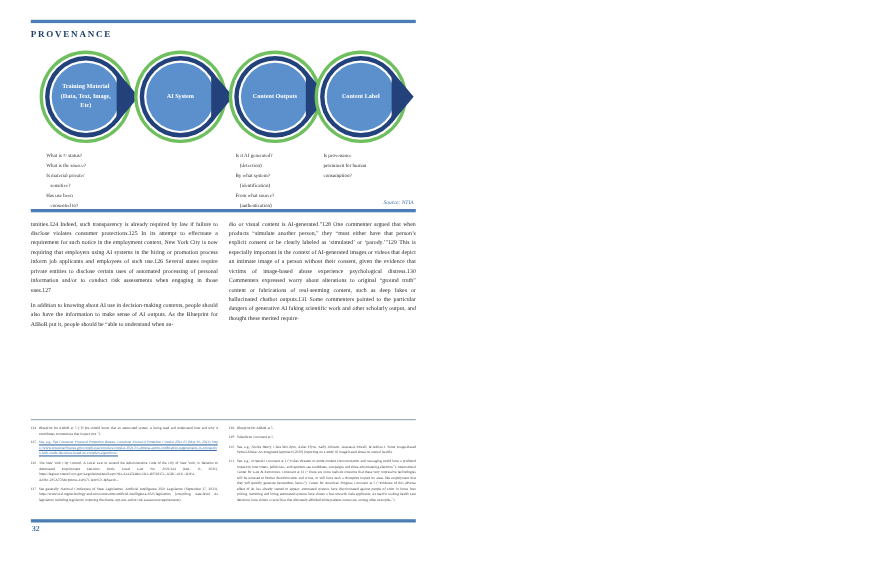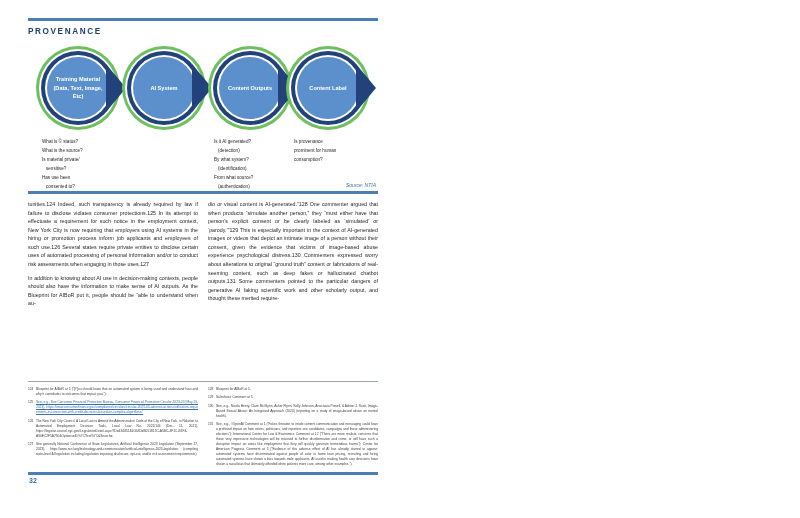--- a/index.html
+++ b/index.html
@@ -2,21 +2,21 @@
 <html><head>
 <meta charset="utf-8">
 <style>
   html,body{margin:0;padding:0;}
   body{
     width:800px;height:518px;overflow:hidden;
     background:#ffffff;
     font-family:"Liberation Sans", sans-serif;
     color:#231f20;
   }
-  .spread{position:relative;width:800px;height:518px;display:flex;}
+  .spread{position:relative;width:800px;height:518px;display:flex;font-family:Liberation Serif, serif;}
   .page{position:relative;box-sizing:border-box;background:#fff;}
   .page-left{width:400px;height:518px;padding:0;}
   .page-right{width:400px;height:518px;padding:0;}
 
   
   .figure-wrap{position:absolute;left:28px;top:18px;width:350px;}
   .fig-rule-top{height:3px;background:#4a7eb5;width:350px;}
   .fig-title{
     font-size:8.2px;font-weight:bold;letter-spacing:1.6px;
     color:#1c3f66;margin-top:6px;margin-bottom:4px;

